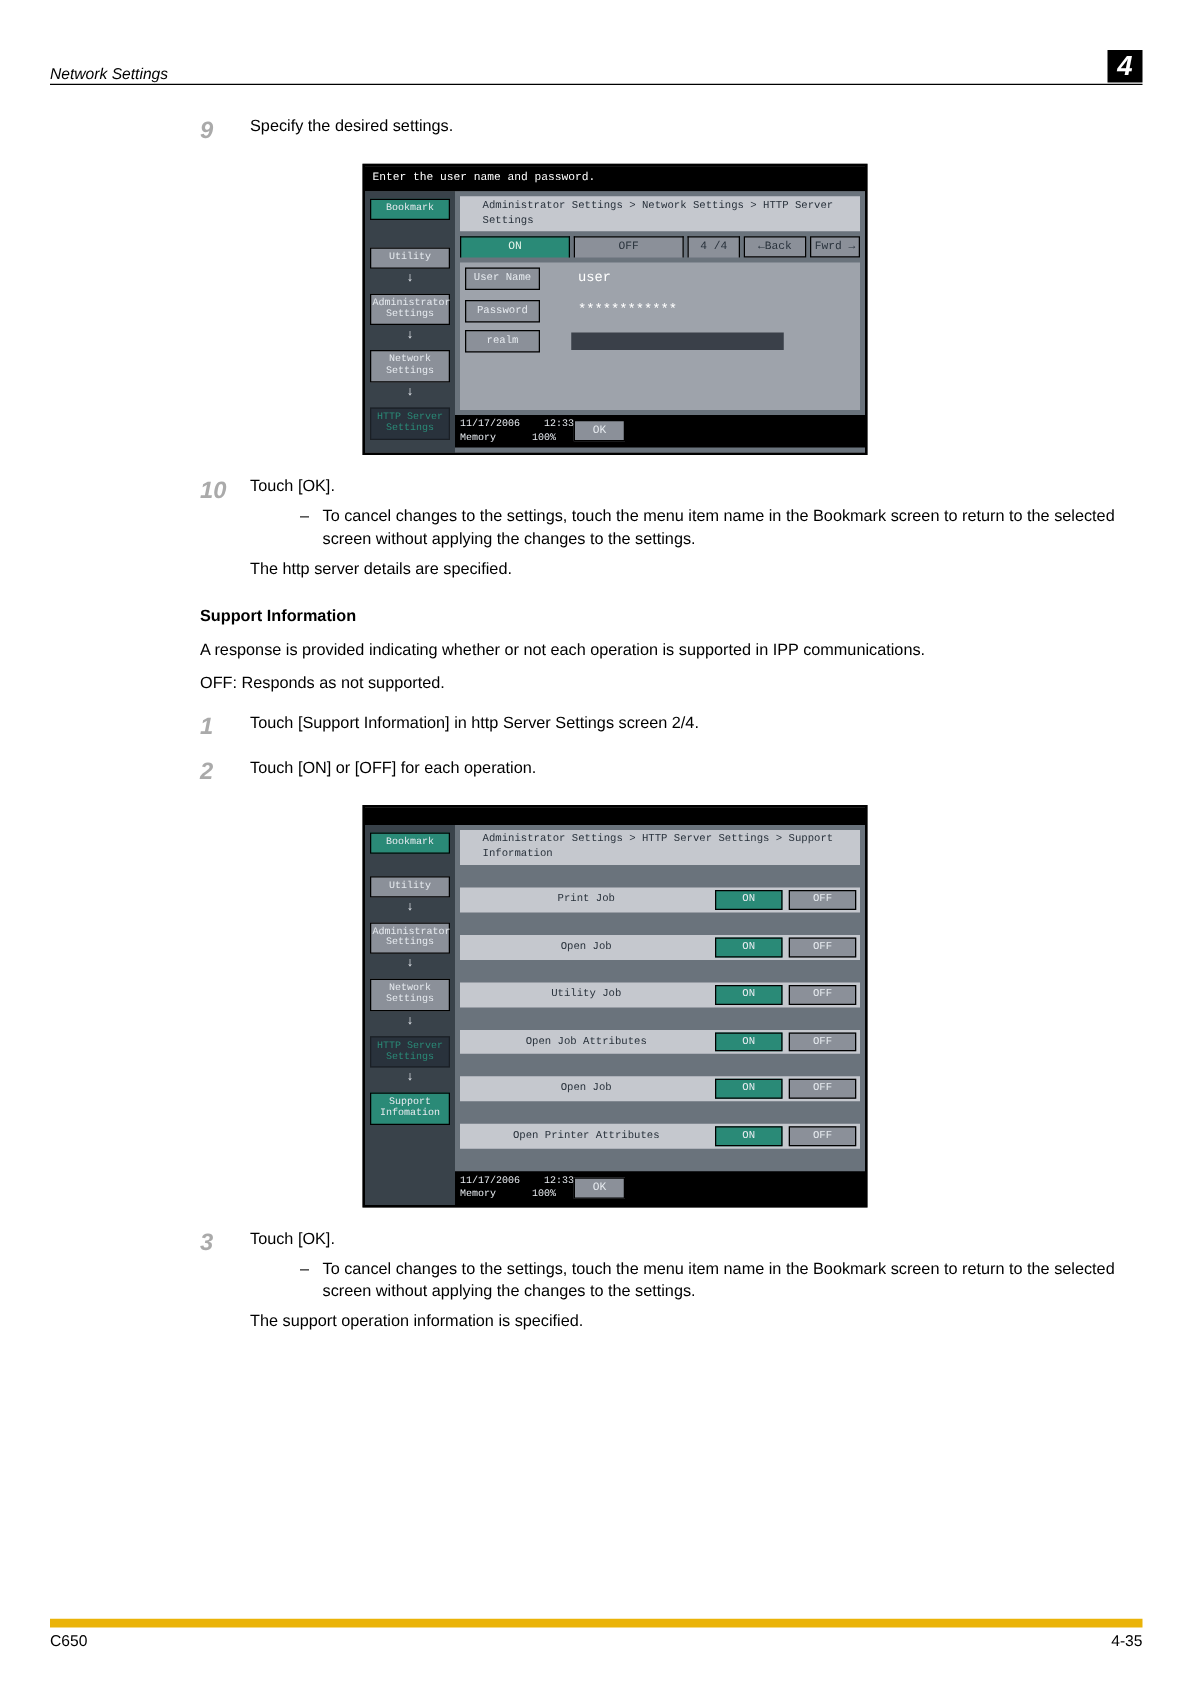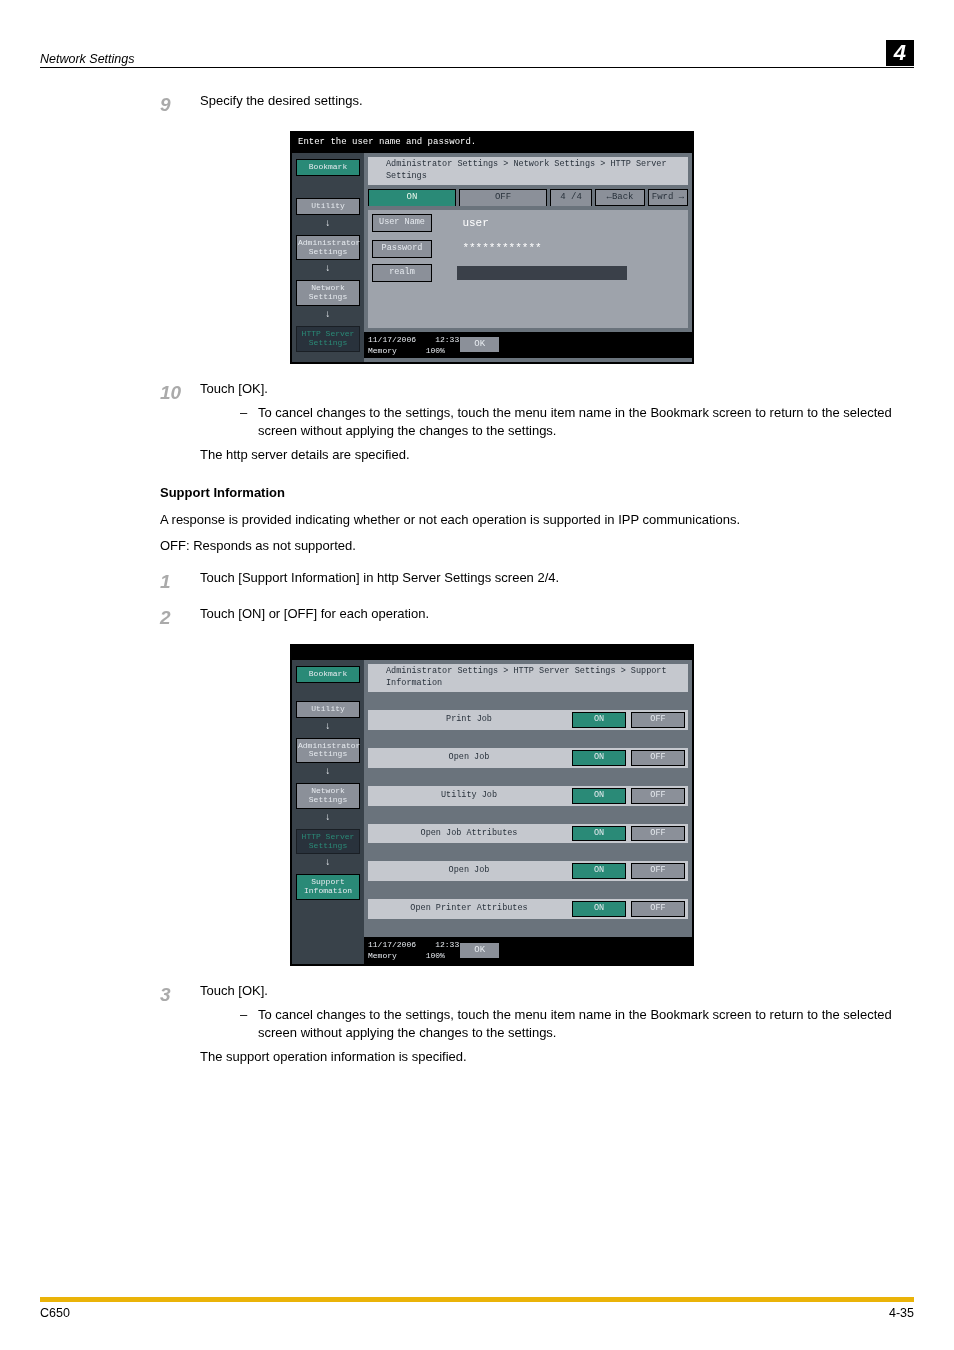--- a/index.html
+++ b/index.html
@@ -43,21 +43,21 @@
   .dash-list{margin:6px 0 6px 40px;}
   .dash-item{display:flex;}
   .dash{width:18px; flex:0 0 18px;}
   .heading{font-weight:bold; margin:20px 0 6px 0;}
   p{margin:8px 0;}
   .footer{
     position:absolute;
     bottom:30px;
     left:40px;
     right:40px;
-    border-top:5px solid #eab308;
+    border-top:7px solid #eab308;
     display:flex;
     justify-content:space-between;
     font-size:12.5px;
     padding-top:4px;
   }
 
   
   .screenshot{
     width:400px;
     margin:12px auto 16px calc(130px);

